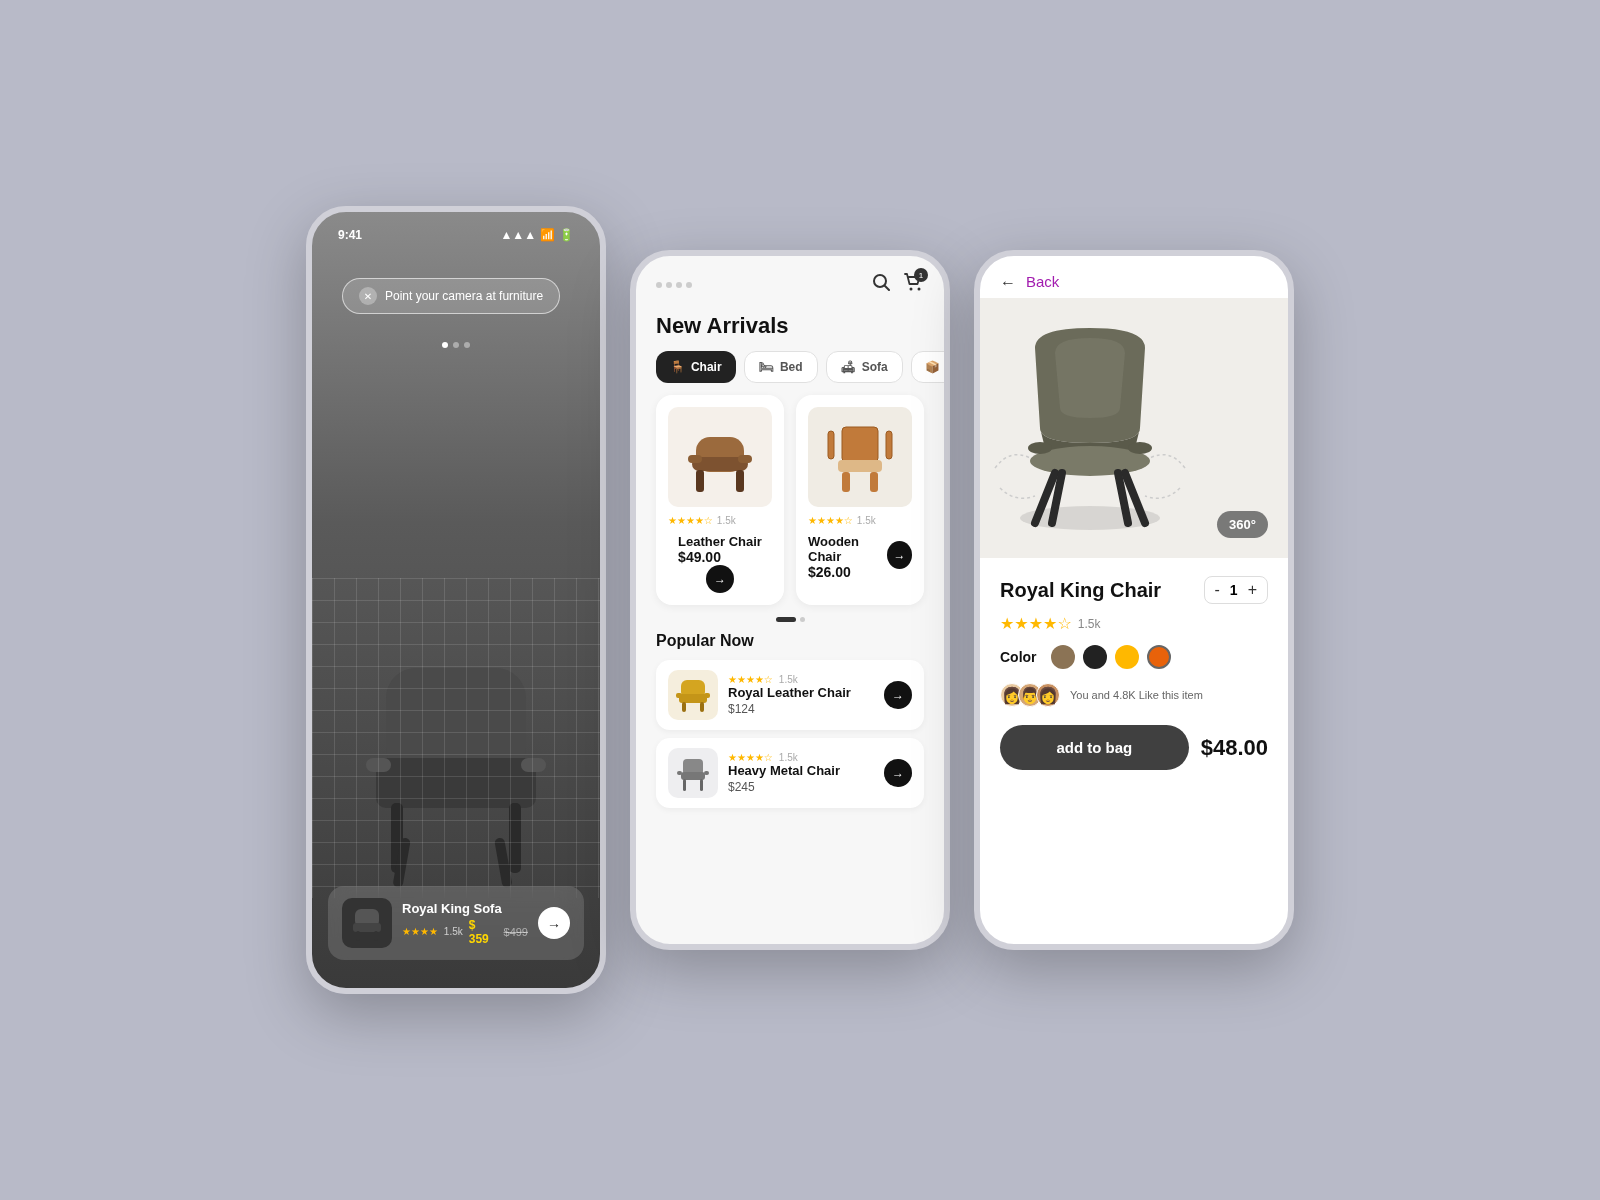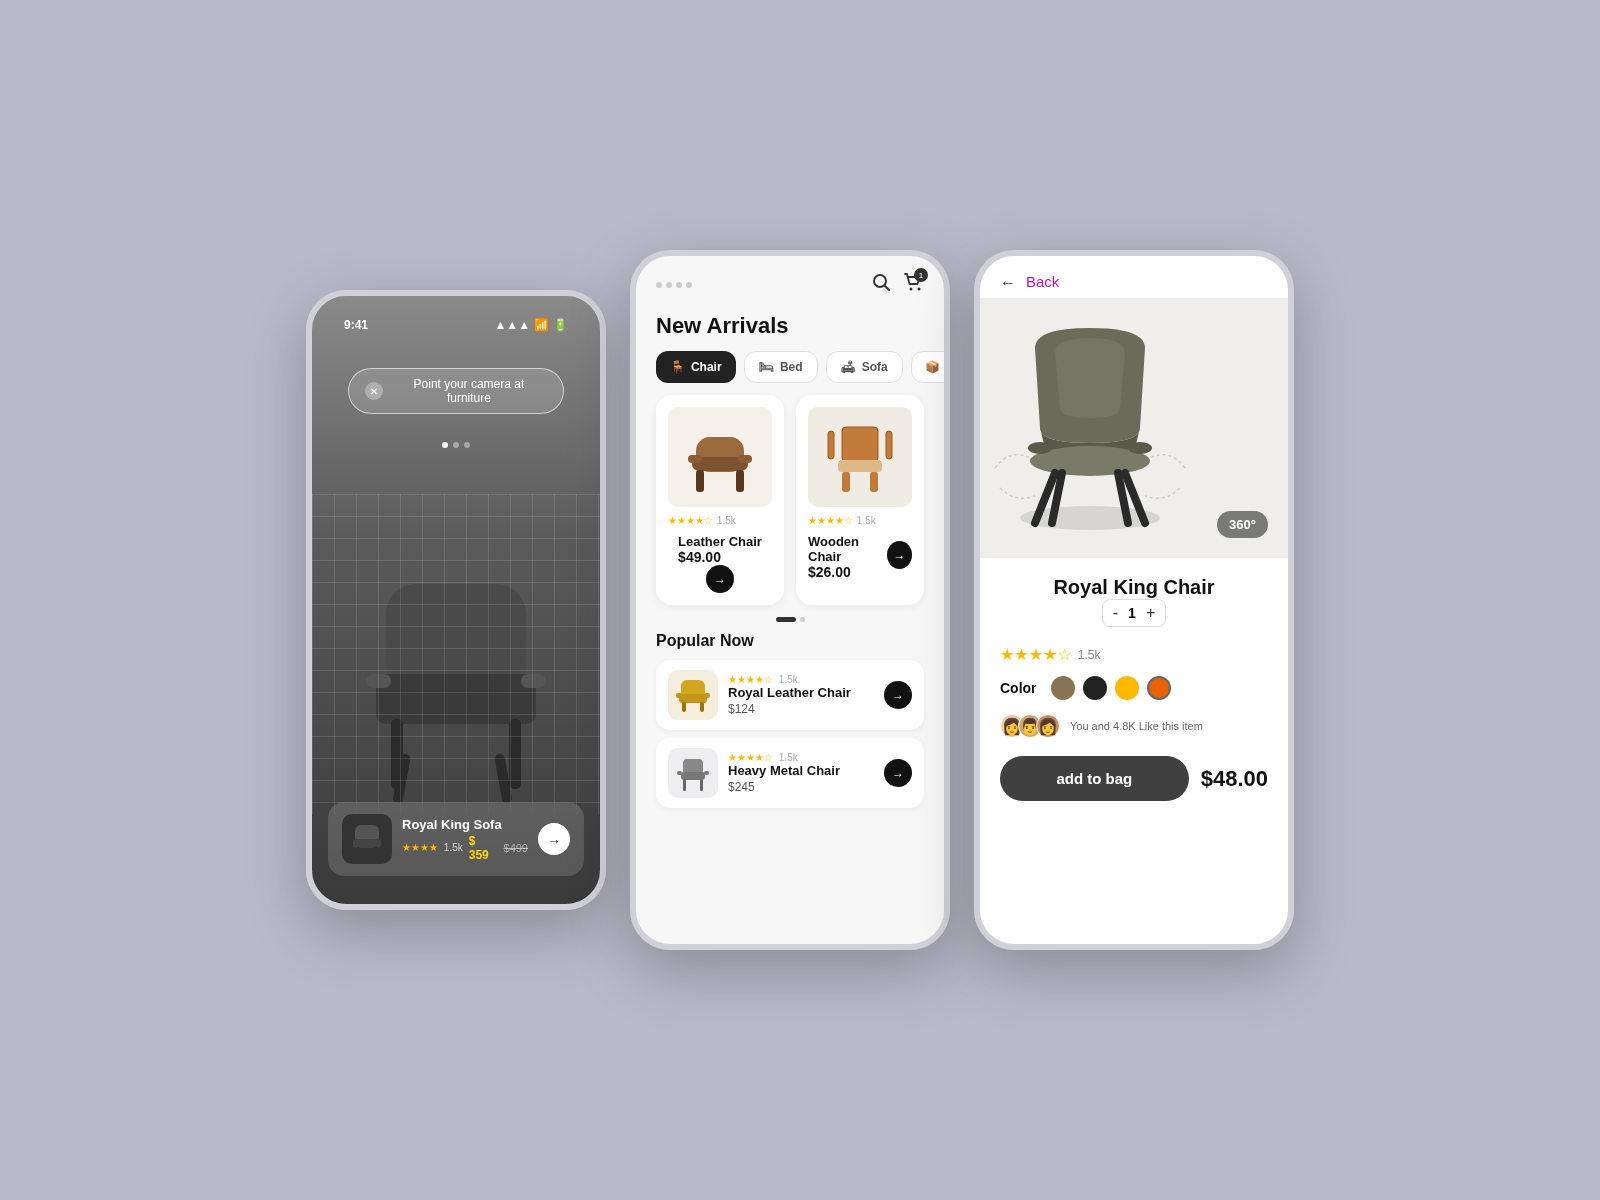--- a/index.html
+++ b/index.html
@@ -23,23 +23,23 @@
       background: #fff;
       border-radius: 40px;
       overflow: hidden;
       box-shadow: 0 20px 60px rgba(0,0,0,0.25);
       position: relative;
     }
 
     
     .phone-1 {
       width: 300px;
-      height: 620px;
+      height: 788px;
       background: linear-gradient(180deg, #8a8a8a 0%, #5a5a5a 40%, #3a3a3a 100%);
-      padding: 12px;
+      padding: 6px;
       border: 6px solid #d0d0d8;
     }
     .phone-1 .status-bar {
       display: flex;
       justify-content: space-between;
       align-items: center;
       padding: 10px 20px 0;
       color: white;
       font-size: 12px;
       font-weight: 600;
@@ -326,22 +326,21 @@
       font-size: 13px;
       font-weight: 700;
     }
     .detail-panel {
       padding: 18px 20px;
     }
     .detail-top {
       display: flex;
       justify-content: space-between;
       align-items: center;
-      margin-bottom: 18px;
-      flex-direction: column;
+      margin-bottom: 10px;
     }
     .detail-name { font-size: 20px; font-weight: 800; color: #111; }
     .quantity-control {
       display: flex;
       align-items: center;
       gap: 10px;
       border: 1.5px solid #ddd;
       border-radius: 8px;
       padding: 4px 10px;
     }

